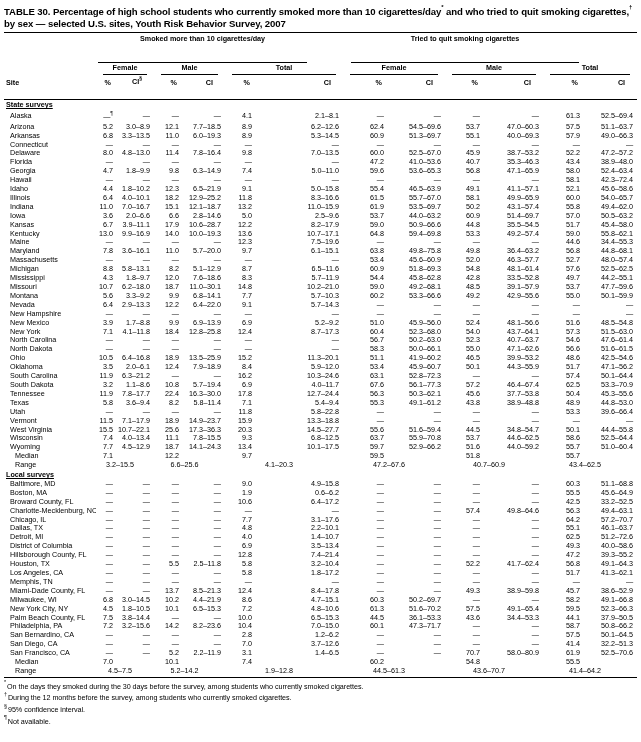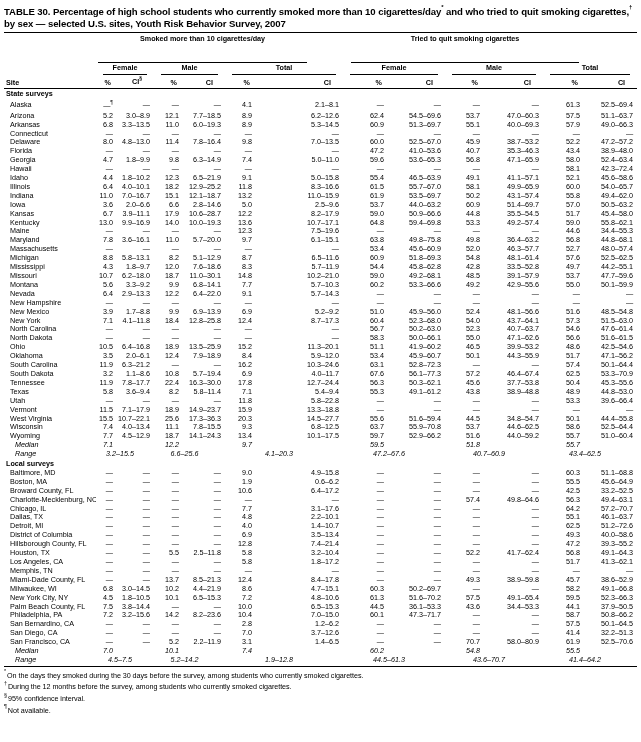--- a/index.html
+++ b/index.html
@@ -11,31 +11,31 @@
   col.c-site{width:92px;}
   col.c1{width:22px;}col.c2{width:36px;}col.c3{width:30px;}col.c4{width:41px;}col.c5{width:32px;}col.c6{width:86px;}
   col.c7{width:46px;}col.c8{width:56px;}col.c9{width:40px;}col.c10{width:58px;}col.c11{width:42px;}col.c12{width:52px;}
   th,td{font-size:7.2px;line-height:8.9px;padding:0;margin:0;white-space:nowrap;font-weight:normal;}
   thead th{font-weight:bold;vertical-align:bottom;}
   tr.h-groups th{border-top:1.4px solid #000;padding-top:2px;}
   .grp-label{display:block;text-align:center;border-bottom:0.8px solid #000;padding-bottom:18px;}
   .grp1 .grp-label{margin:0 36px 0 2px;}
   .grp2 .grp-label{margin:0 58px 0 8px;}
   .sub-label{display:block;text-align:center;border-bottom:0.8px solid #000;padding-bottom:1px;margin:1px 7px 0 7px;}
-  tr.h-cols th{border-bottom:0.9px solid #000;padding-bottom:1px;}
+  tr.h-cols th{border-bottom:0.9px solid #000;padding-bottom:12px;}
   th.site-h{text-align:left;padding-left:2px;}
   th.pct-h{text-align:right;padding-right:7px;}
   th.ci-h{text-align:right;padding-right:12px;}
   th.ci-h sup{font-size:5px;position:relative;top:-1px;}
   td.site{text-align:left;padding-left:6px;overflow:hidden;}
-  td.section{font-weight:bold;padding-left:2px;padding-top:1px;}
+  td.section{font-weight:bold;padding-left:2px;padding-top:1px;text-decoration:underline;}
   td.pct{text-align:right;padding-right:5px;}
   td.ci{text-align:right;padding-right:4px;}
   td.range-cell{text-align:center;padding-right:10px;}
-  tr.stat td{font-style:italic;}
+  tr.stat td{}
   tr.stat td.site{padding-left:11px;}
   td sup{font-size:5px;position:relative;top:-1px;}
   tr.last td{border-bottom:1.5px solid #000;padding-bottom:1px;}
   .footnotes{margin-top:2px;width:633px;}
   .footnote{font-size:7.2px;line-height:9.2px;letter-spacing:-0.05px;}
   .footnote sup{font-size:5.4px;position:relative;top:-1.5px;margin-right:1px;}
 </style>
 </head>
 <body>
 

